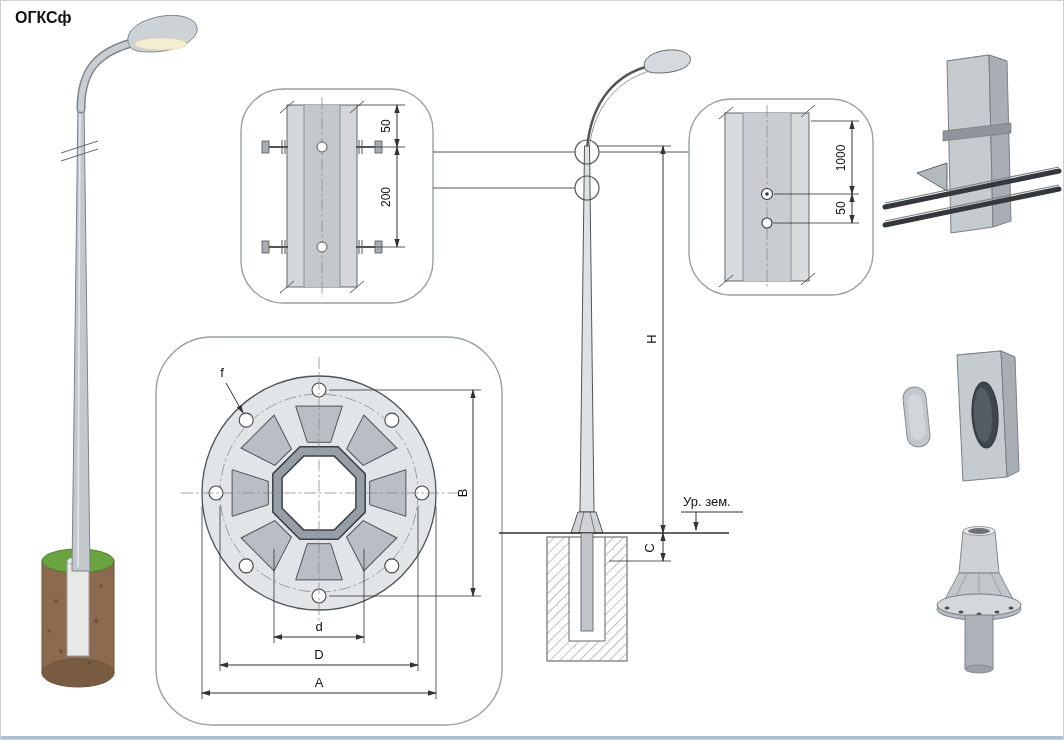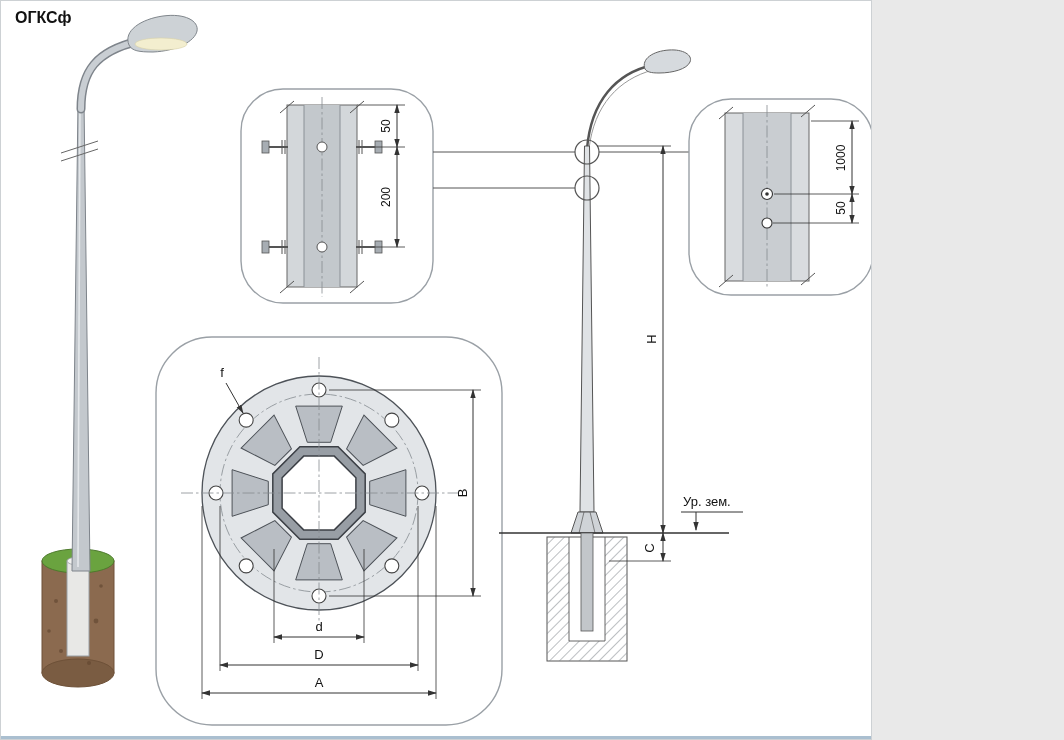--- a/index.html
+++ b/index.html
@@ -1,18 +1,18 @@
 <!DOCTYPE html>
 <html><head>
 <meta charset="utf-8">
 <style>
   html,body{margin:0;padding:0;background:#e9e9e9;}
   .page{
     position:relative;
-    width:872px;height:740px;
+    width:1064px;height:740px;
     background:#fff;
     border:1px solid #cdd1d4;
     box-sizing:border-box;
     overflow:hidden;
     font-family:"Liberation Sans",sans-serif;
   }
   .bottom-edge{
     position:absolute;left:0;bottom:0;width:100%;height:3px;
     background:#aabfd0;
   }

